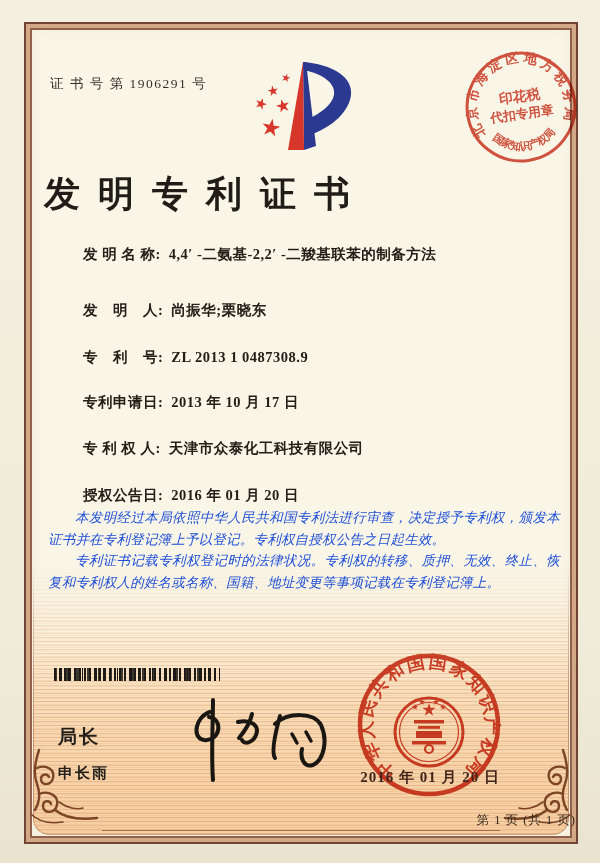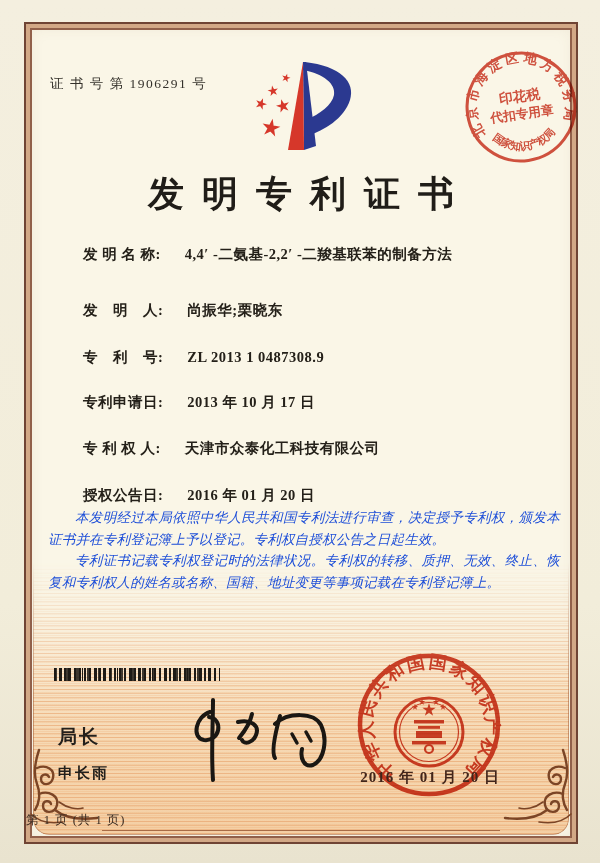--- a/index.html
+++ b/index.html
@@ -17,46 +17,46 @@
     background:
       repeating-linear-gradient(0deg, rgba(226,140,80,.34) 0 1px, transparent 1px 4px),
       repeating-linear-gradient(0deg, rgba(235,165,105,.22) 0 1px, transparent 1px 3px),
       linear-gradient(180deg,#faf4e4 0%,#f8e8cf 30%,#f6d9b4 65%,#f4cfa4 100%);
     -webkit-mask-image:linear-gradient(180deg,transparent 0,rgba(0,0,0,.55) 22%,#000 48%);
             mask-image:linear-gradient(180deg,transparent 0,rgba(0,0,0,.55) 22%,#000 48%);}
   .cert-no{left:24px;top:51px;font-size:13.5px;letter-spacing:1.5px;color:#33302a;}
   .logo{left:214px;top:34px;width:124px;height:100px;}
   .stamp-tax{left:436px;top:24px;width:118px;height:118px;transform:rotate(-8deg);
              mix-blend-mode:multiply;opacity:.92;}
-  .title{left:0;right:0;top:146px;text-align:center;font-size:36px;font-weight:bold;
+  .title{left:0;right:0;top:146px;text-align:left;font-size:36px;font-weight:bold;
          letter-spacing:18px;text-indent:18px;color:#201d18;}
   .field{left:24px;font-size:14.5px;font-weight:600;white-space:nowrap;color:#242019;}
   .field .lab{letter-spacing:.5px;margin-left:33px;}
-  .field .val{margin-left:24px;letter-spacing:.5px;}
+  .field .val{margin-left:8px;letter-spacing:.5px;}
   .bodytext{left:22px;width:512px;top:483px;font-size:13.5px;line-height:21.5px;
             font-style:italic;text-align:justify;color:#1d4ed8;}
   .bodytext p{margin:0;text-indent:2em;letter-spacing:.2px;}
   .barcode{left:28px;top:644px;width:166px;height:13px;
     background:
       repeating-linear-gradient(90deg,#1d1a16 0 2px,transparent 2px 5px),
       repeating-linear-gradient(90deg,#1d1a16 0 1px,transparent 1px 7px),
       repeating-linear-gradient(90deg,rgba(29,26,22,.85) 0 3px,transparent 3px 11px);}
   .director-title{left:32px;top:700px;font-family:"Liberation Sans","DejaVu Sans",sans-serif;
          font-size:19px;font-weight:600;letter-spacing:2px;color:#23201c;}
   .director-name{left:32px;top:727px;font-family:"Liberation Sans","DejaVu Sans",sans-serif;
          font-size:15px;font-weight:600;letter-spacing:2px;color:#23201c;margin-top:13px;}
   .signature{left:150px;top:668px;width:170px;height:100px;}
   .seal-big{left:330px;top:628px;width:146px;height:146px;mix-blend-mode:multiply;opacity:.93;}
   .seal-date{left:322px;top:744px;width:164px;text-align:center;font-size:15px;font-weight:bold;
              letter-spacing:1px;color:#42251a;}
   .flourish{width:74px;height:76px;}
   .fl-left{left:3px;top:724px;}
   .fl-right{left:473px;top:724px;transform:scaleX(-1);}
   .bottom-rule{left:76px;right:76px;top:806px;height:0;border-top:1px solid rgba(150,85,50,.8);}
-  .page-footer{left:0;right:0;top:788px;text-align:left;font-size:12.5px;letter-spacing:1px;color:#3a2a20;}
+  .page-footer{left:0;right:0;top:788px;text-align:right;font-size:12.5px;letter-spacing:1px;color:#3a2a20;}
   svg text{font-family:"Liberation Serif","DejaVu Serif",serif;}
 </style>
 </head>
 <body>
 
 <div class="photo">
   <div class="frame">
 
     <div class="guilloche"></div>
 

